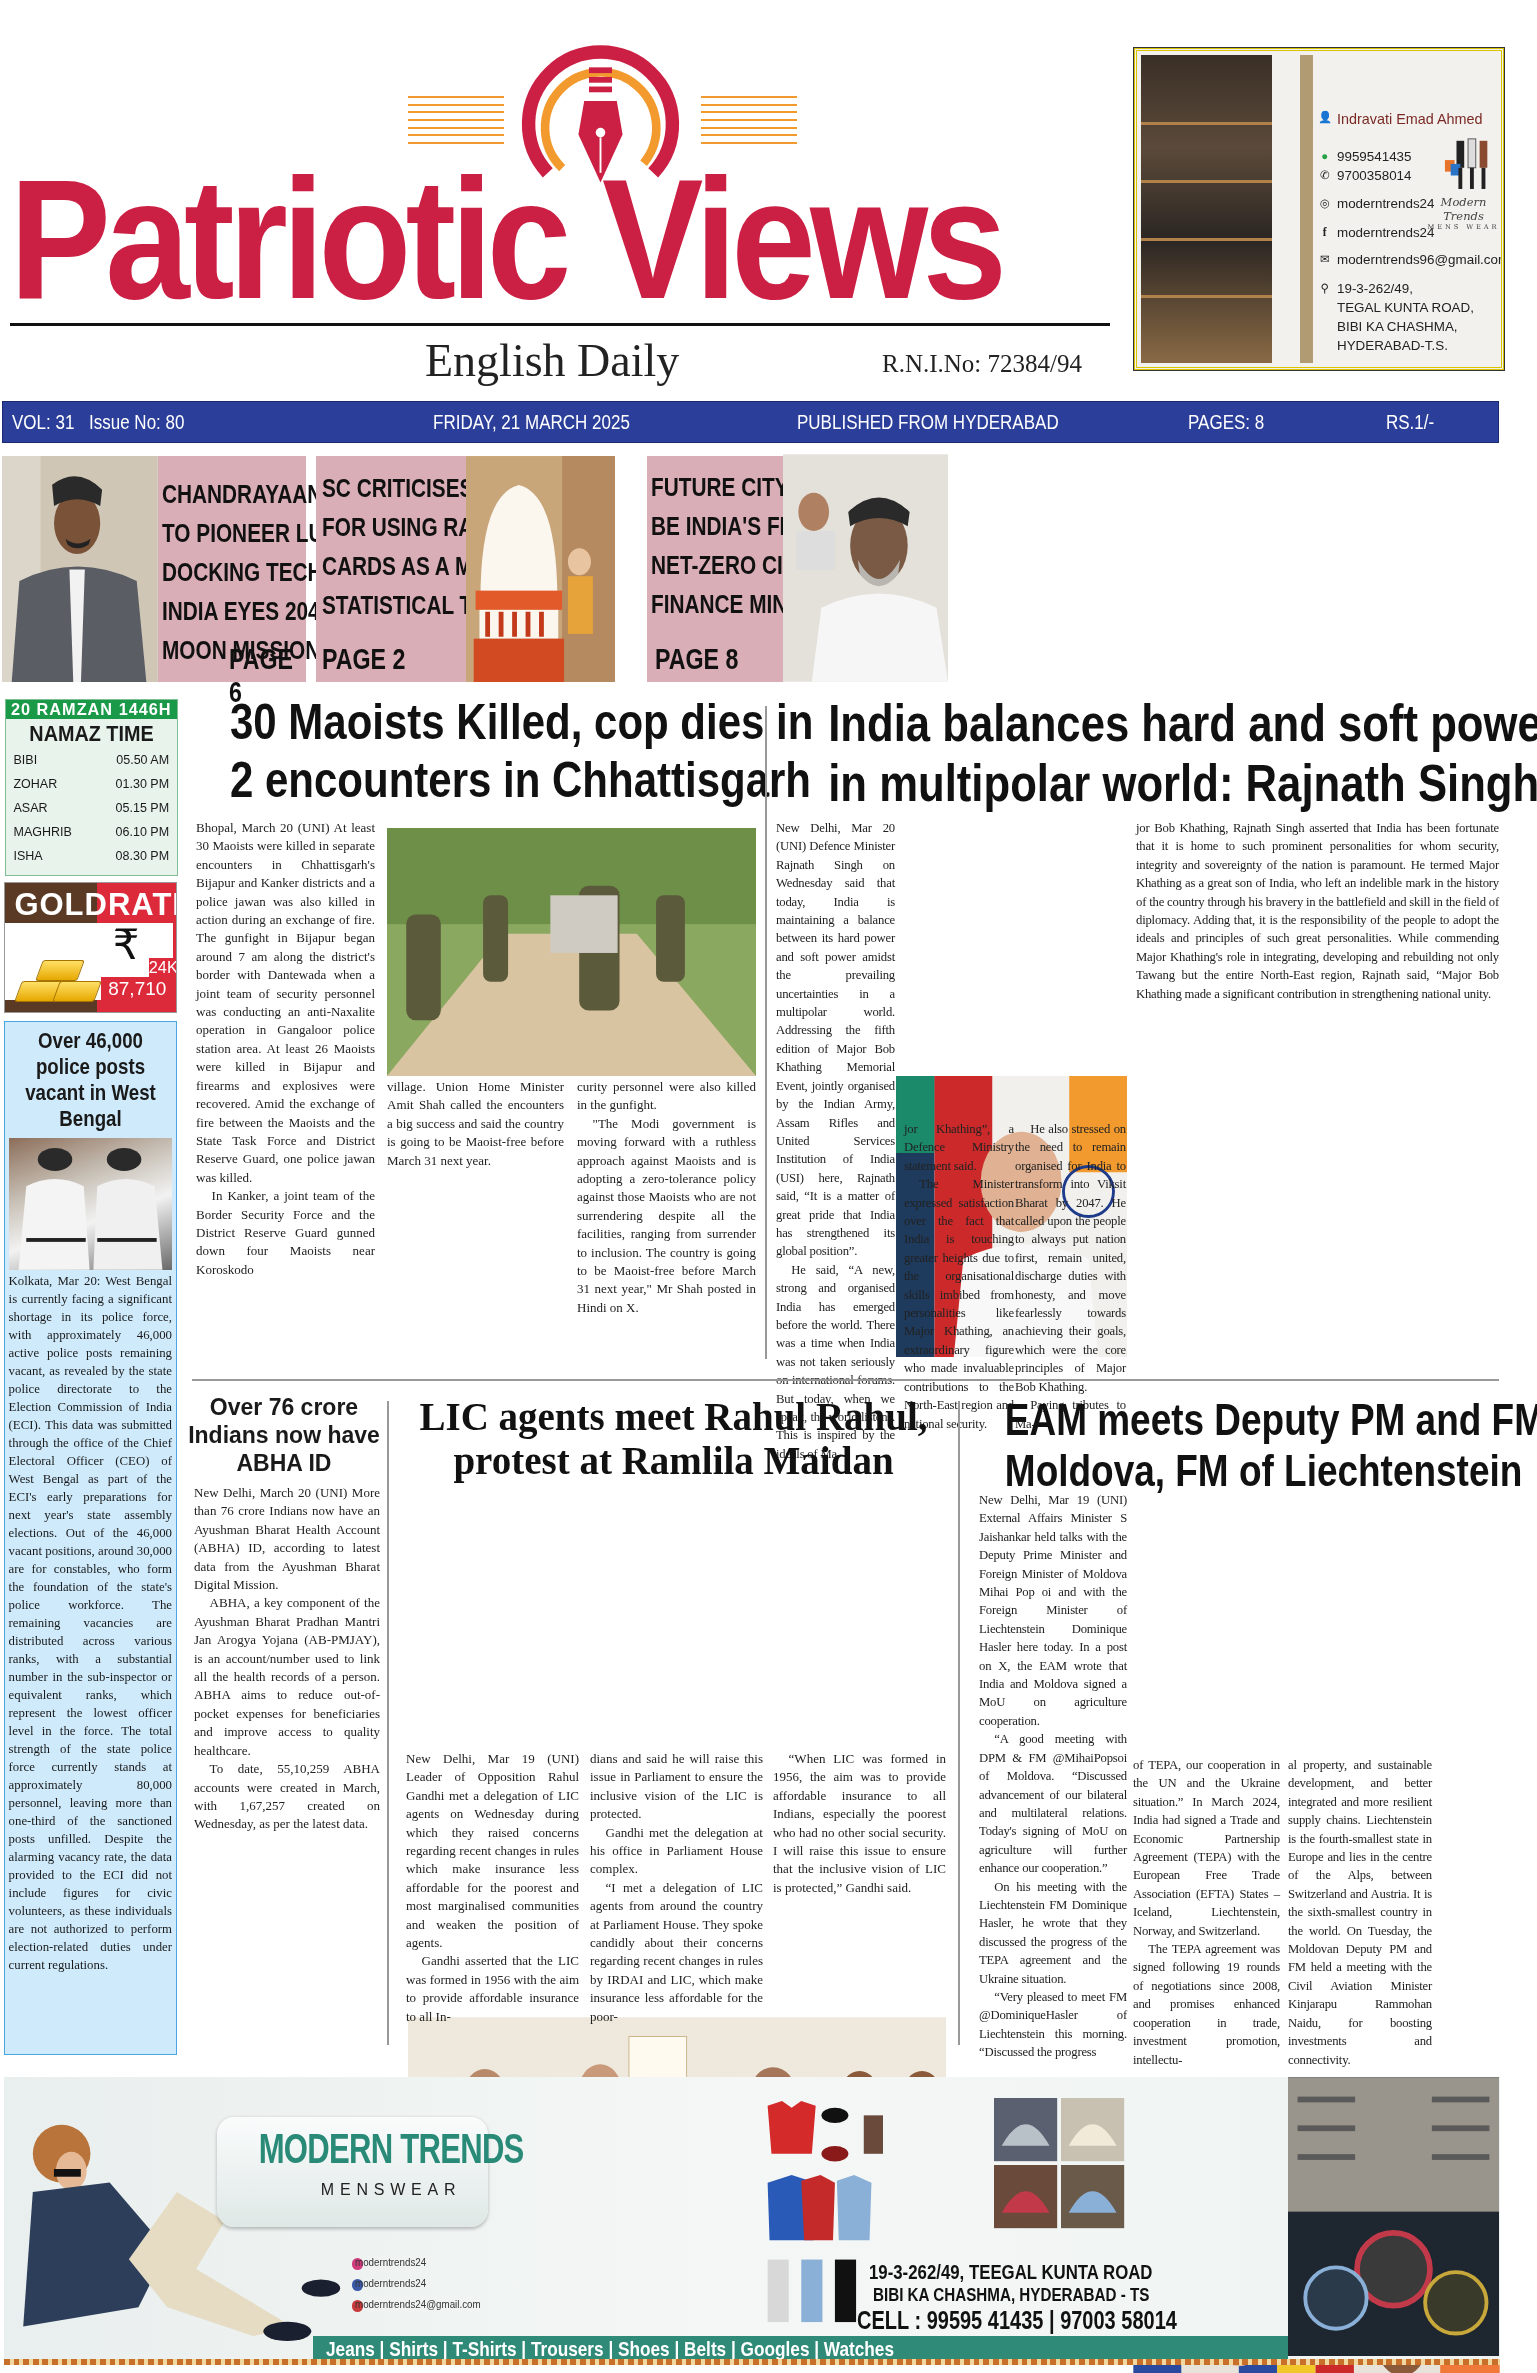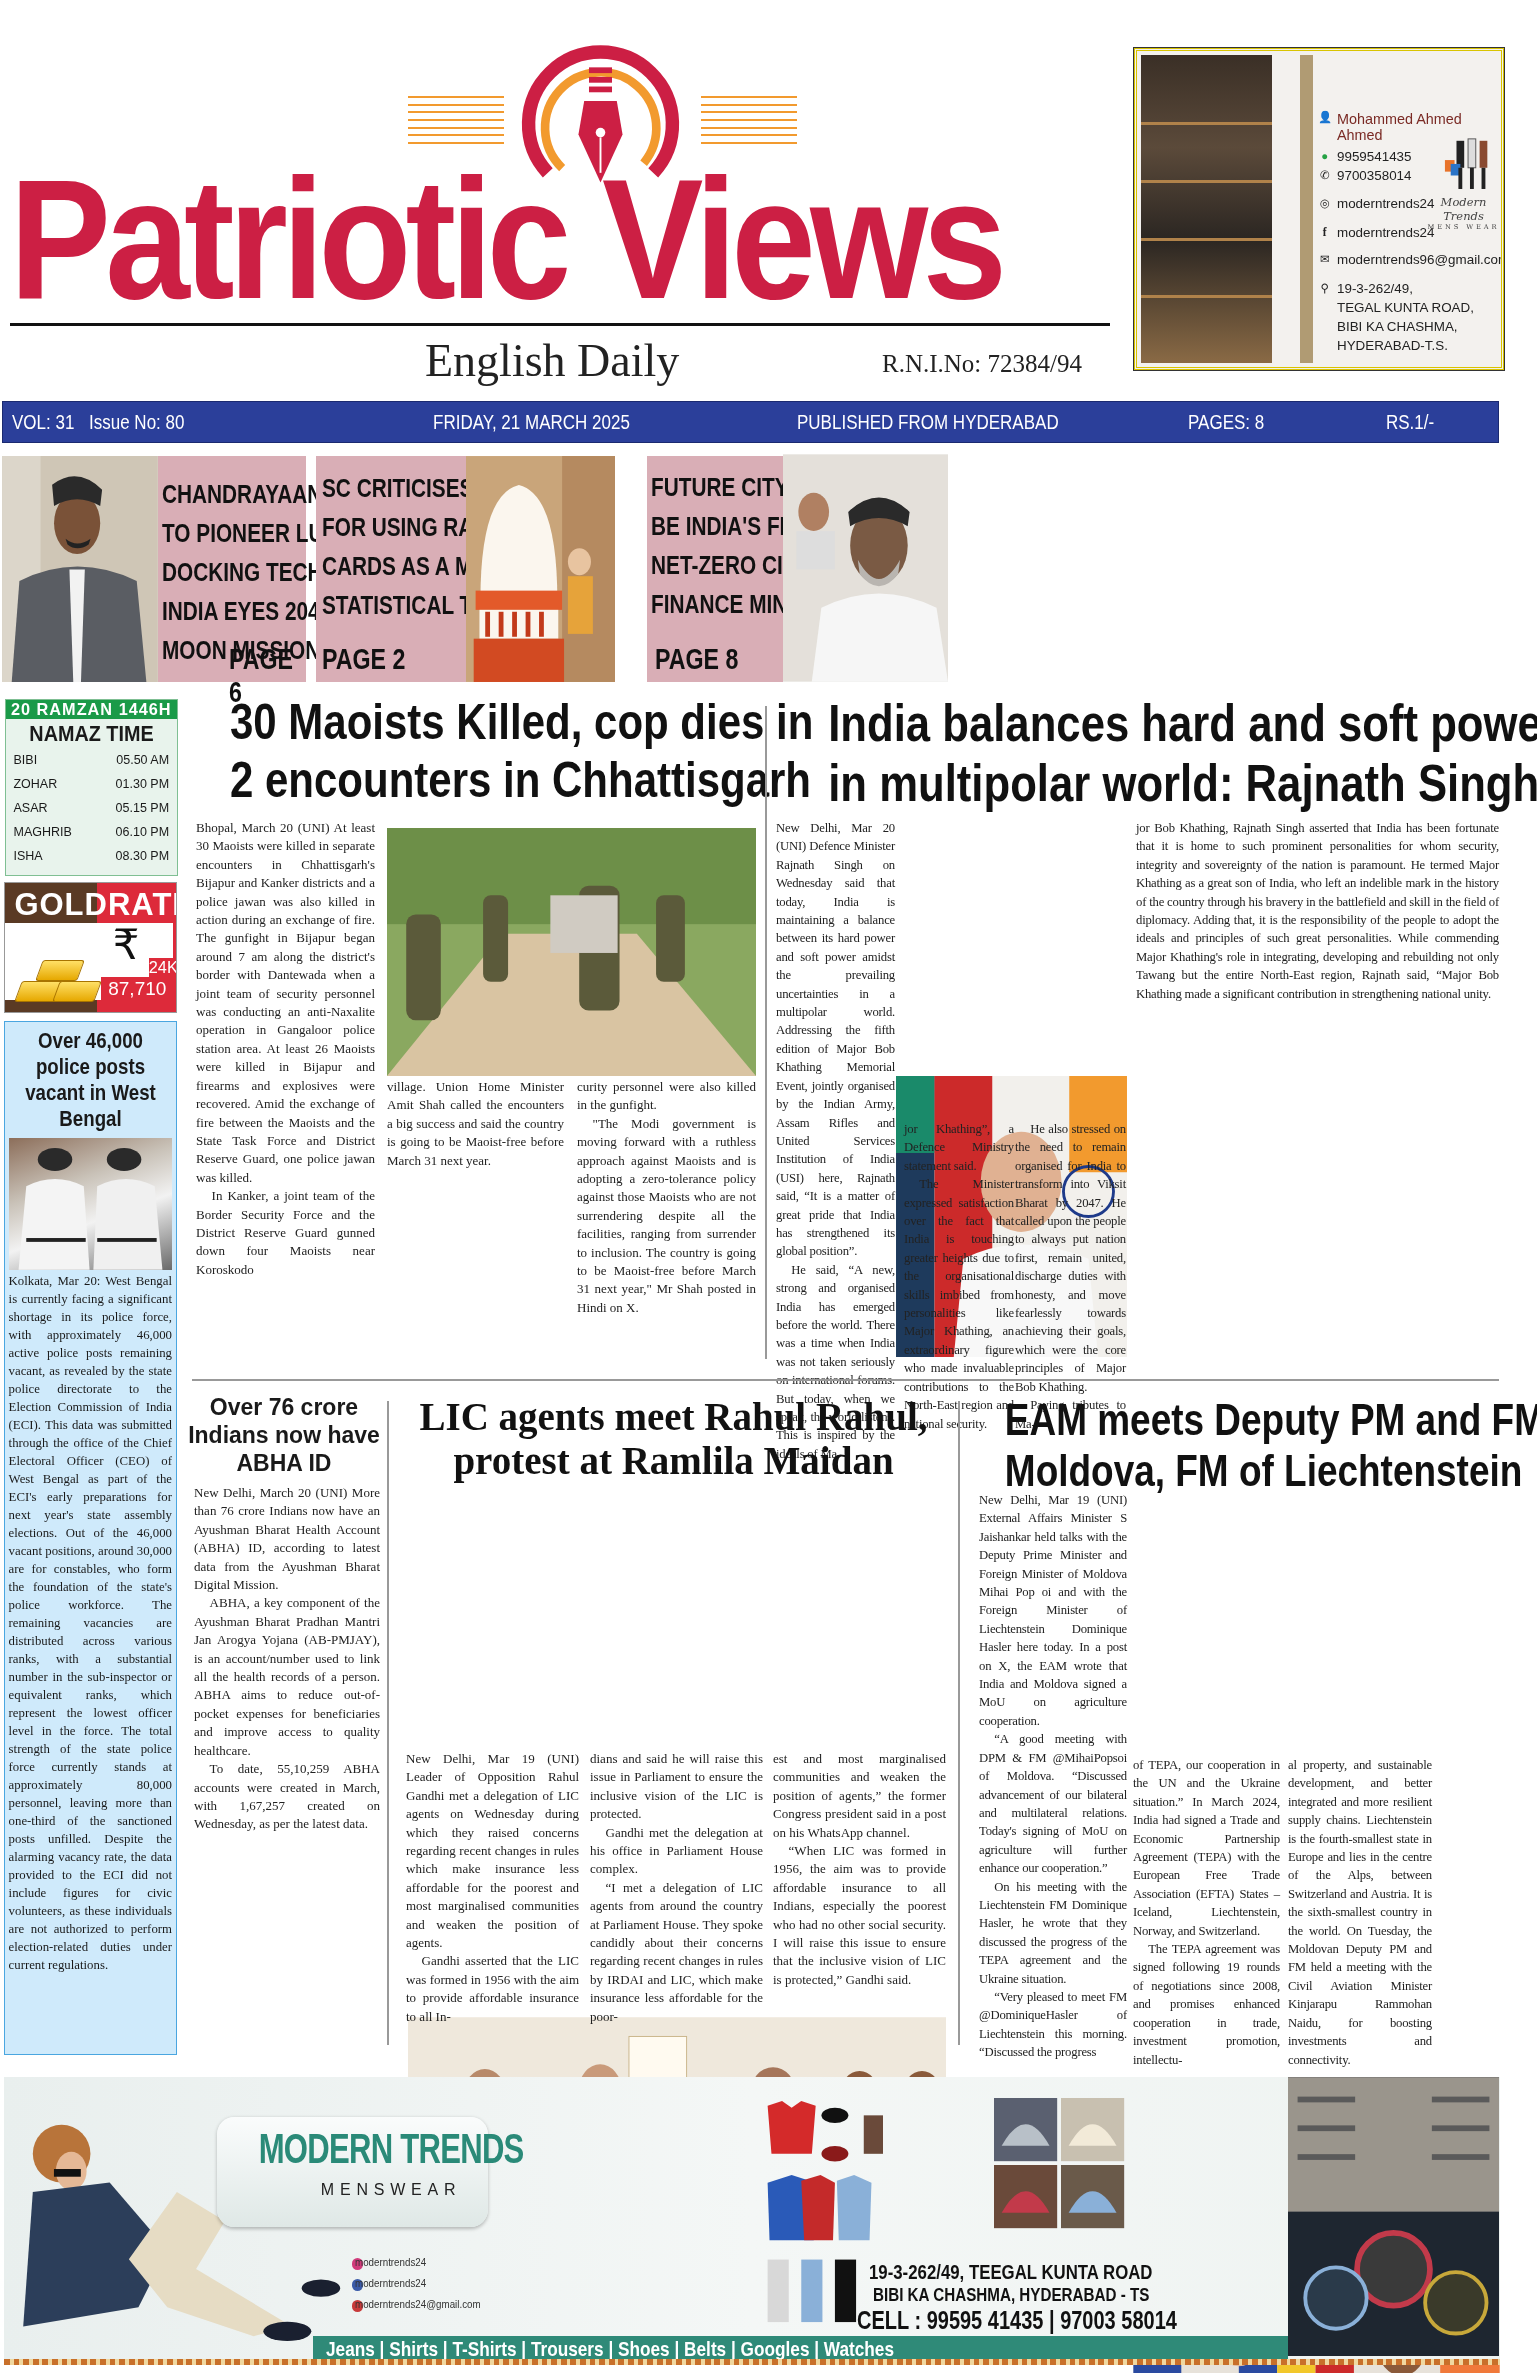--- a/index.html
+++ b/index.html
@@ -120,21 +120,21 @@
 
 <div class="abs biz-card" data-name="business-card-ad">
   <div class="abs biz-photo" data-name="store-photo">
     <div class="shelf" style="top:67px"></div>
       <div class="shelf" style="top:125px"></div>
       <div class="shelf" style="top:183px"></div>
       <div class="shelf" style="top:240px"></div>
   </div>
   <div class="abs biz-strip" data-name="card-accent-strip"></div>
   <div class="abs biz-ico" style="top:60px" data-name="person-icon">👤</div>
-  <div class="abs biz-name" data-name="card-name">Mohammed Ahmed Ahmed</div>
+  <div class="abs biz-name" data-name="card-name">Indravati Emad Ahmed</div>
   <div class="abs biz-ico" style="top:99px;color:#25a244" data-name="whatsapp-icon">●</div>
   <div class="abs biz-line" style="top:98px" data-name="card-whatsapp">9959541435</div>
   <div class="abs biz-ico" style="top:118px" data-name="phone-icon">✆</div>
   <div class="abs biz-line" style="top:117px" data-name="card-phone">9700358014</div>
   <div class="abs biz-ico" style="top:146px" data-name="instagram-icon">◎</div>
   <div class="abs biz-line" style="top:145px" data-name="card-instagram">moderntrends24</div>
   <div class="abs biz-ico" style="top:175px;font-weight:bold" data-name="facebook-icon">f</div>
   <div class="abs biz-line" style="top:174px" data-name="card-facebook">moderntrends24</div>
   <div class="abs biz-ico" style="top:202px" data-name="mail-icon">✉</div>
   <div class="abs biz-line" style="top:201px" data-name="card-email">moderntrends96@gmail.com</div>
@@ -410,21 +410,20 @@
 <div class="abs col" style="left:406px;top:1750px;width:173px;" data-name="lic-col-1">
   <p class="first" data-name="paragraph">New Delhi, Mar 19 (UNI) Leader of Opposition Rahul Gandhi met a delegation of LIC agents on Wednesday during which they raised concerns regarding recent changes in rules which make insurance less affordable for the poorest and most marginalised communities and weaken the position of agents.</p>
   <p data-name="paragraph">Gandhi asserted that the LIC was formed in 1956 with the aim to provide affordable insurance to all In-</p>
 </div>
 <div class="abs col" style="left:590px;top:1750px;width:173px;" data-name="lic-col-2">
   <p class="first" data-name="paragraph">dians and said he will raise this issue in Parliament to ensure the inclusive vision of the LIC is protected.</p>
   <p data-name="paragraph">Gandhi met the delegation at his office in Parliament House complex.</p>
   <p data-name="paragraph">“I met a delegation of LIC agents from around the country at Parliament House. They spoke candidly about their concerns regarding recent changes in rules by IRDAI and LIC, which make insurance less affordable for the poor-</p>
 </div>
 <div class="abs col" style="left:773px;top:1750px;width:173px;" data-name="lic-col-3">
-  <p class="first" data-name="paragraph">est and most marginalised communities and weaken the position of agents,” the former Congress president said in a post on his WhatsApp channel.</p>
   <p data-name="paragraph">“When LIC was formed in 1956, the aim was to provide affordable insurance to all Indians, especially the poorest who had no other social security. I will raise this issue to ensure that the inclusive vision of LIC is protected,” Gandhi said.</p>
 </div>
 <div class="abs vrule" style="left:958px;top:1401px;height:644px;" data-name="column-divider"></div>
 
 <div class="abs" style="left:961px;top:1395px;width:548px;" data-name="eam-headline">
   <div class="headline" style="font-size:44px" data-name="eam-headline-line-1">EAM meets Deputy PM and FM of</div>
   <div class="headline" style="font-size:44px" data-name="eam-headline-line-2">Moldova, FM of Liechtenstein</div>
 </div>
 <div class="abs photo" style="left:1133px;top:1492px;width:367px;height:257px;" data-name="jaishankar-popsoi-photo">
   <svg width="367" height="257" viewBox="0 0 382 268">

